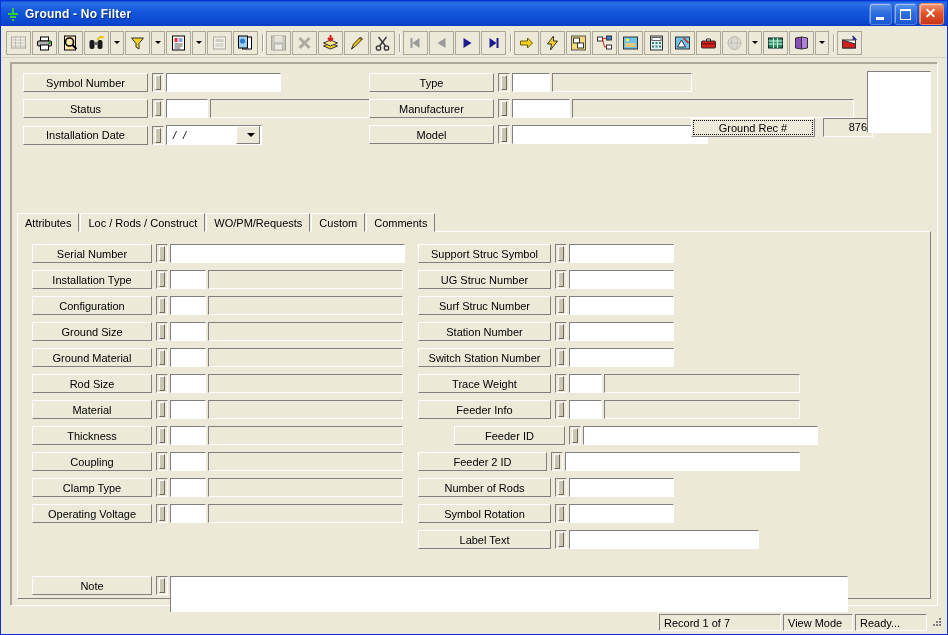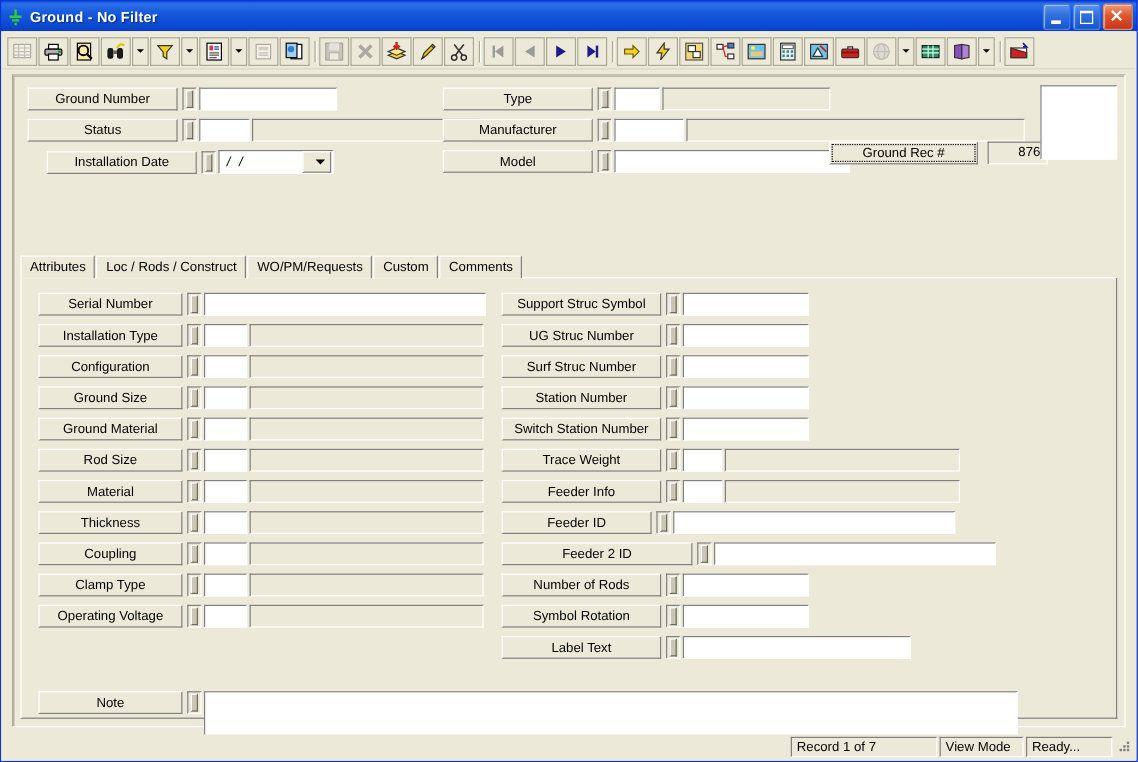--- a/index.html
+++ b/index.html
@@ -567,38 +567,38 @@
             <path d="M1 13 L14 13 L14 9 L1 5 Z" fill="#d02020" stroke="#333"></path>
             <path d="M11 1 L14 4 L11 4" fill="none" stroke="#1b1b8f" stroke-width="1.4"></path>
           </svg>
       </span>
     </div>
 
     <div class="formarea">
       <div class="inner-panel">
 
         <div class="row" style="left:12px; top:10px;">
-          <span class="lbl-btn" style="width:125px;">Ground Number</span>
+          <span class="lbl-btn" style="width:125px;">Symbol Number</span>
           <span class="spin">
               <i></i>
             </span>
           <span class="fld" style="width:115px;"></span>
         </div>
 
         <div class="row" style="left:12px; top:36px;">
           <span class="lbl-btn" style="width:125px;">Status</span>
           <span class="spin">
               <i></i>
             </span>
           <span class="fld" style="width:42px;"></span>
           <span class="fld ro" style="width:190px;"></span>
         </div>
 
         <div class="row" style="left:12px; top:62px;">
-          <span class="lbl-btn" style="width:125px;margin-left:16px;">Installation Date</span>
+          <span class="lbl-btn" style="width:125px;">Installation Date</span>
           <span class="spin">
               <i></i>
             </span>
           <span class="datebox">
             <span>  /  /</span>
             <span class="arrow">
                 <b></b>
               </span>
           </span>
         </div>
@@ -796,29 +796,29 @@
           <div class="row" style="left:400px; top:168px;">
             <span class="lbl-btn" style="width:133px;">Feeder Info</span>
             <span class="spin">
                 <i></i>
               </span>
             <span class="fld" style="width:33px;"></span>
             <span class="fld ro" style="width:196px;"></span>
           </div>
 
           <div class="row" style="left:400px; top:194px;">
-            <span class="lbl-btn" style="width:125px;">Feeder ID</span>
+            <span class="lbl-btn" style="width:111px;margin-left:36px;">Feeder ID</span>
             <span class="spin">
                 <i></i>
               </span>
             <span class="fld" style="width:235px;"></span>
           </div>
 
           <div class="row" style="left:400px; top:220px;">
-            <span class="lbl-btn" style="width:159px;">Feeder 2 ID</span>
+            <span class="lbl-btn" style="width:129px;">Feeder 2 ID</span>
             <span class="spin">
                 <i></i>
               </span>
             <span class="fld" style="width:235px;"></span>
           </div>
 
           <div class="row" style="left:400px; top:246px;">
             <span class="lbl-btn" style="width:133px;">Number of Rods</span>
             <span class="spin">
                 <i></i>

